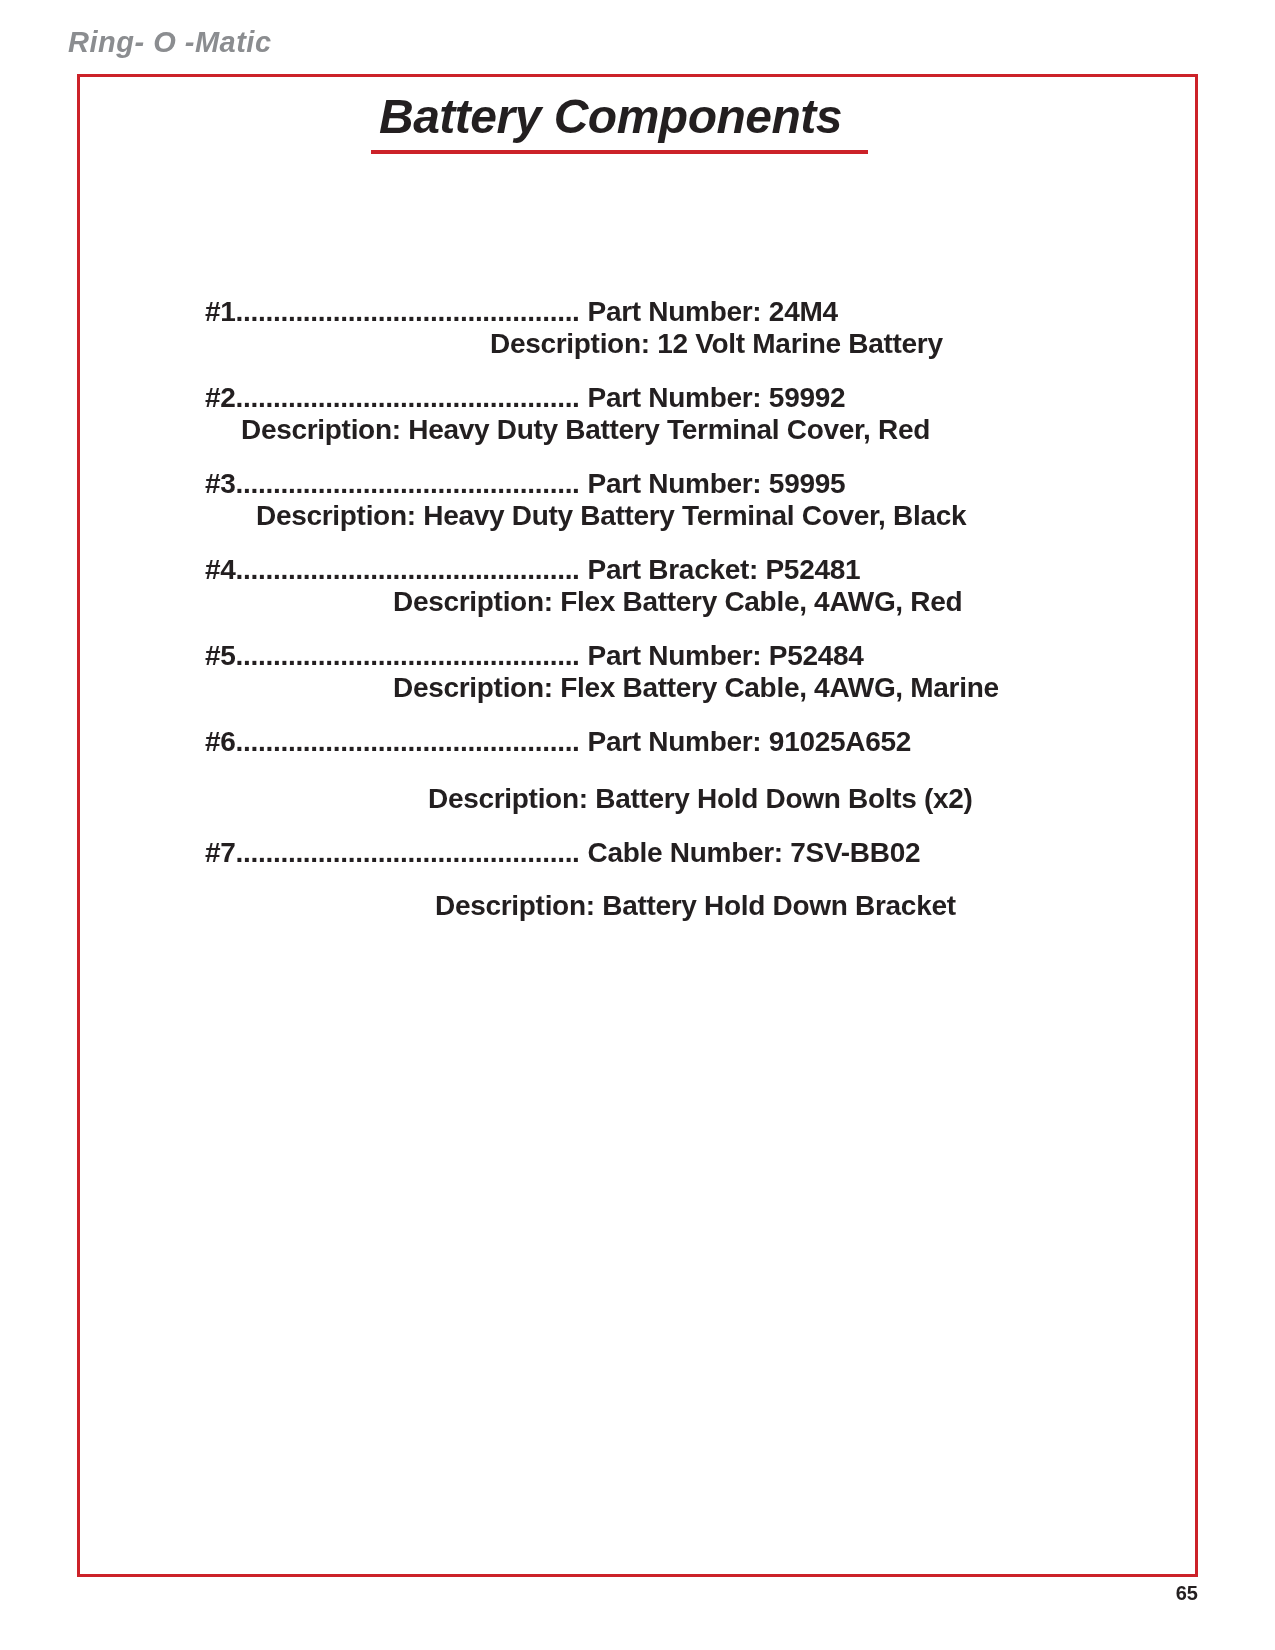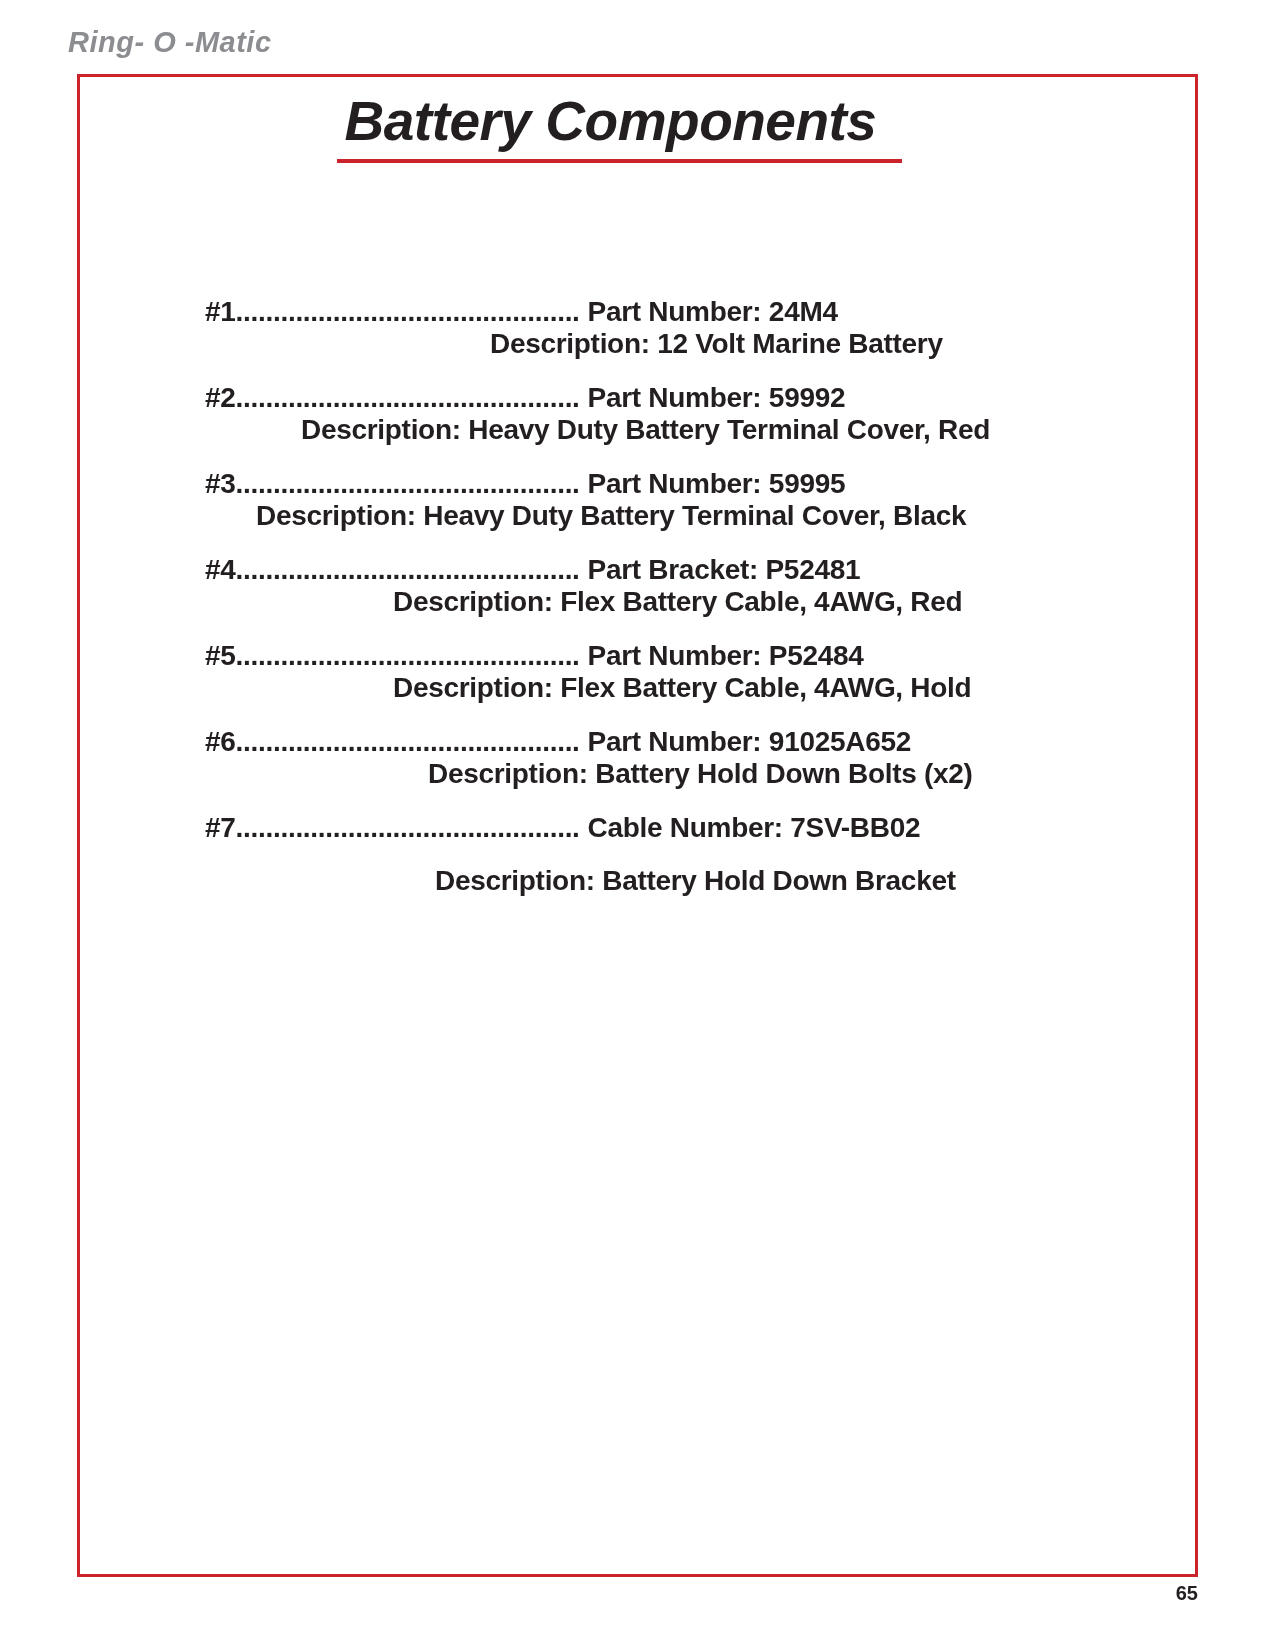--- a/index.html
+++ b/index.html
@@ -28,44 +28,44 @@
     width:1121px;height:1503px;
     border:3px solid var(--red);
   }
   .title-row{
     position:absolute;top:12px;left:0;width:100%;
     text-align:center;
   }
   .title{
     display:inline-block;
     position:relative;left:-18px;
-    font-size:55px;font-weight:bold;font-style:italic;
+    font-size:48px;font-weight:bold;font-style:italic;
     letter-spacing:-0.5px;
     color:var(--ink);
     border-bottom:4px solid var(--red);
     padding:0 26px 6px 8px;
   }
   .items{
     position:absolute;left:125px;top:219px;
     width:960px;
   }
   .item{margin-bottom:22px;}
   .line1,.desc{
     font-size:28px;font-weight:bold;
     line-height:32px;
     letter-spacing:-0.3px;
     white-space:nowrap;
   }
   .part{margin-left:8px;}
   .item.i1 .desc{margin-left:285px;}
-  .item.i2 .desc{margin-left:96px;}
+  .item.i2 .desc{margin-left:36px;}
   .item.i3 .desc{margin-left:51px;}
   .item.i4 .desc{margin-left:188px;}
   .item.i5 .desc{margin-left:188px;}
-  .item.i6 .desc{margin-left:223px;}
+  .item.i6 .desc{margin-left:223px;margin-top:25px;}
   .item.i7 .desc{margin-left:230px;margin-top:21px;}
   .pagenum{
     position:absolute;right:77px;top:1582px;
     font-size:20px;font-weight:bold;
     color:var(--ink);
   }
 </style>
 </head>
 <body>
 
@@ -106,21 +106,21 @@
         <div class="line1">
           <span class="num">#4</span><span class="dots">..............................................</span><span class="part">Part Bracket: P52481</span>
         </div>
         <div class="desc">Description: Flex Battery Cable, 4AWG, Red</div>
       </div>
 
       <div class="item i5">
         <div class="line1">
           <span class="num">#5</span><span class="dots">..............................................</span><span class="part">Part Number: P52484</span>
         </div>
-        <div class="desc">Description: Flex Battery Cable, 4AWG, Hold</div>
+        <div class="desc">Description: Flex Battery Cable, 4AWG, Marine</div>
       </div>
 
       <div class="item i6">
         <div class="line1">
           <span class="num">#6</span><span class="dots">..............................................</span><span class="part">Part Number: 91025A652</span>
         </div>
         <div class="desc">Description: Battery Hold Down Bolts (x2)</div>
       </div>
 
       <div class="item i7">

